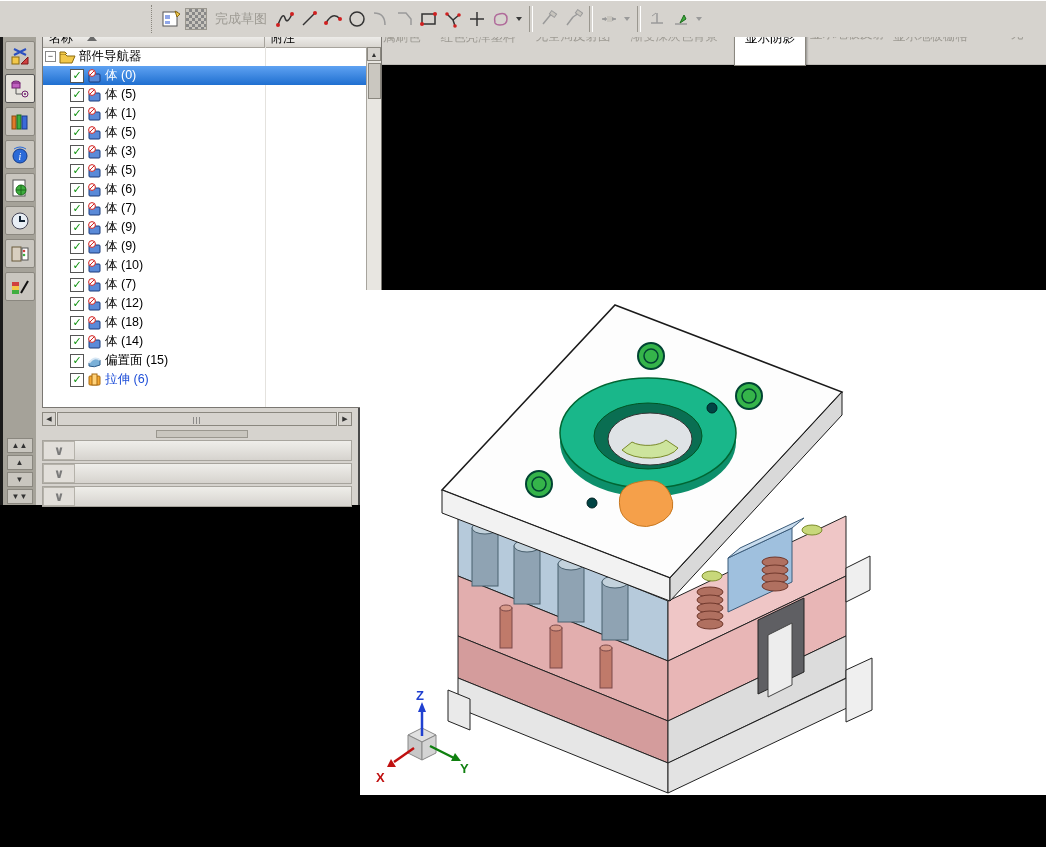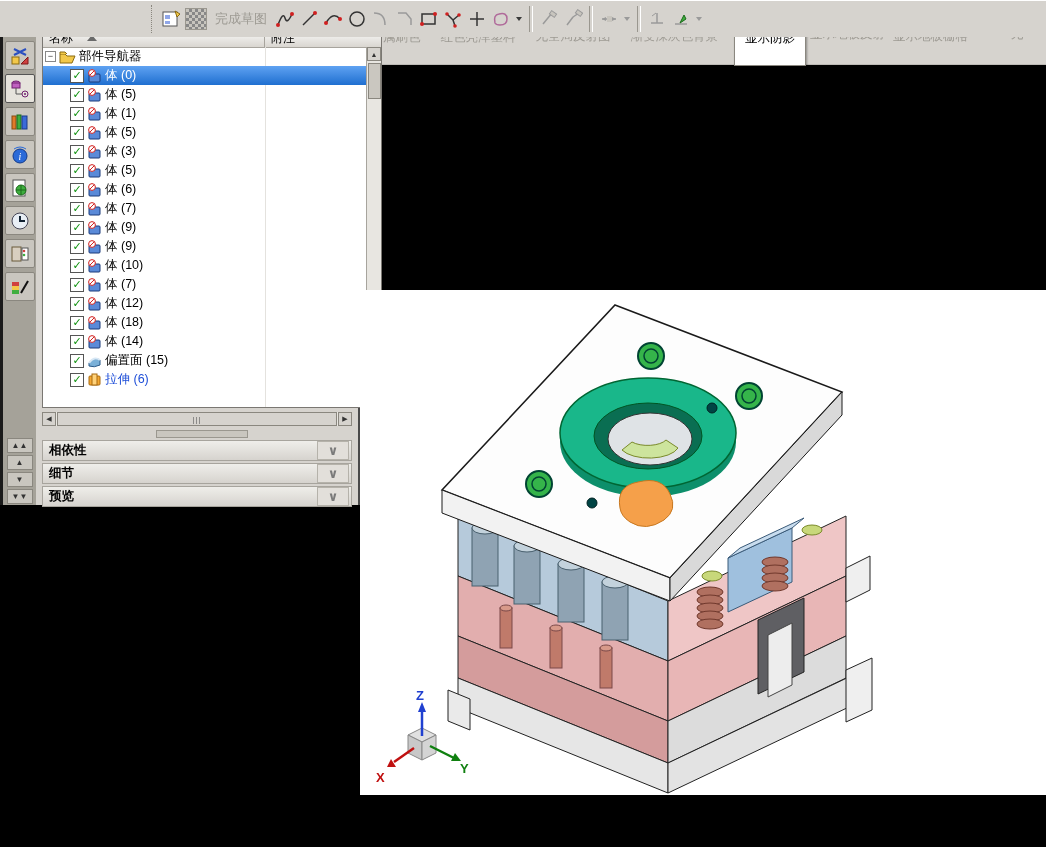--- a/index.html
+++ b/index.html
@@ -700,29 +700,26 @@
 
     <div class="hscroll">
       <div class="sbtn">◀</div>
       <div class="hthumb">|||</div>
       <div class="sbtn">▶</div>
     </div>
 
     <div class="splitter"></div>
 
     <div class="panelbar" style="top:440px;">
-      <span class="plbl">相依性</span>
       <span class="chev">∨</span>
     </div>
     <div class="panelbar" style="top:463px;">
-      <span class="plbl">细节</span>
       <span class="chev">∨</span>
     </div>
     <div class="panelbar" style="top:486px;">
-      <span class="plbl">预览</span>
       <span class="chev">∨</span>
     </div>
   </div>
 
   <div id="viewport" class="abs">
     <svg width="686" height="505" viewBox="0 0 686 505">
 
       <polygon points="98,226 308,311 308,371 98,286" fill="#b6cadb" stroke="#222" stroke-width="1"></polygon>
       <polygon points="98,286 308,371 308,431 98,346" fill="#e2aeae" stroke="#222"></polygon>
       <polygon points="98,346 308,431 308,473 98,388" fill="#d49c9c" stroke="#222"></polygon>

